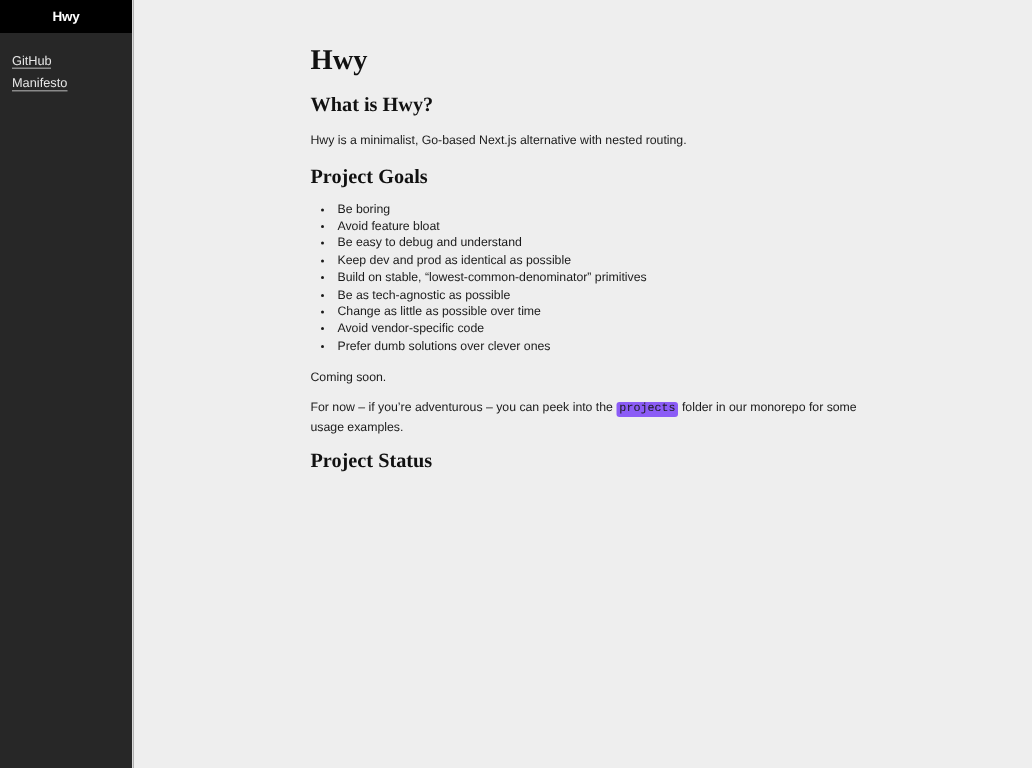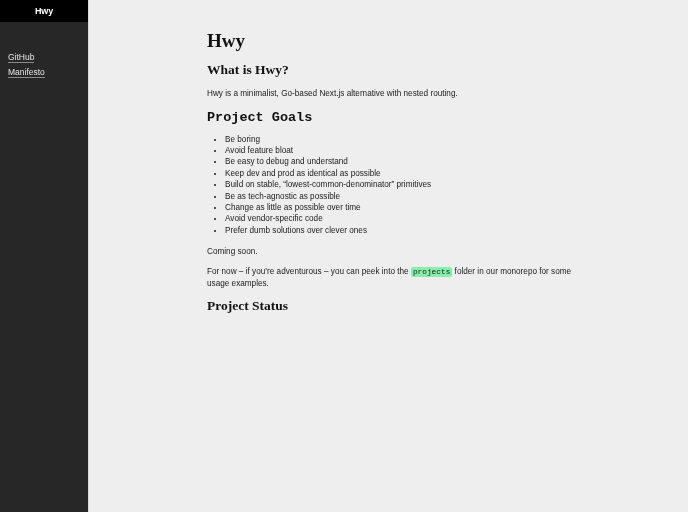--- a/index.html
+++ b/index.html
@@ -22,21 +22,21 @@
       height: 22px;
       background: #000000;
       color: #ffffff;
       font-size: 9px;
       font-weight: bold;
       display: flex;
       align-items: center;
       justify-content: center;
       letter-spacing: -0.2px;
     }
-    .sidebar-nav { padding-top: 24px; padding-left: 8px; }
+    .sidebar-nav { padding-top: 8px; padding-left: 8px; }
     .sidebar-link {
       display: inline-block;
       color: #e6e6e6;
       font-size: 8.5px;
       text-decoration: none;
       border-bottom: 1px solid #8a8a8a;
       line-height: 10px;
       margin-bottom: 5px;
     }
     .nav-item { display: block; height: 15px; }
@@ -73,26 +73,26 @@
       margin-bottom: 10px;
     }
     li {
       font-size: 8.2px;
       line-height: 11.4px;
       color: #1a1a1a;
     }
     code {
       font-family: "Liberation Mono", monospace;
       font-size: 7.8px;
-      background: #86efac;
+      background: #8b5cf6;
       padding: 1px 2px;
       border-radius: 2px;
     }
     .sec-what { margin-bottom: 10px; }
-    .sec-goals h2 { margin-bottom: 8px; font-family: Liberation Mono, monospace; }
+    .sec-goals h2 { margin-bottom: 8px; }
     .sec-quick p { margin-bottom: 8px; }
   </style>
 </head>
 <body>
 
 <div class="layout">
   <aside class="sidebar">
     <div class="sidebar-header">Hwy</div>
     <nav class="sidebar-nav">
       <div class="nav-item">

